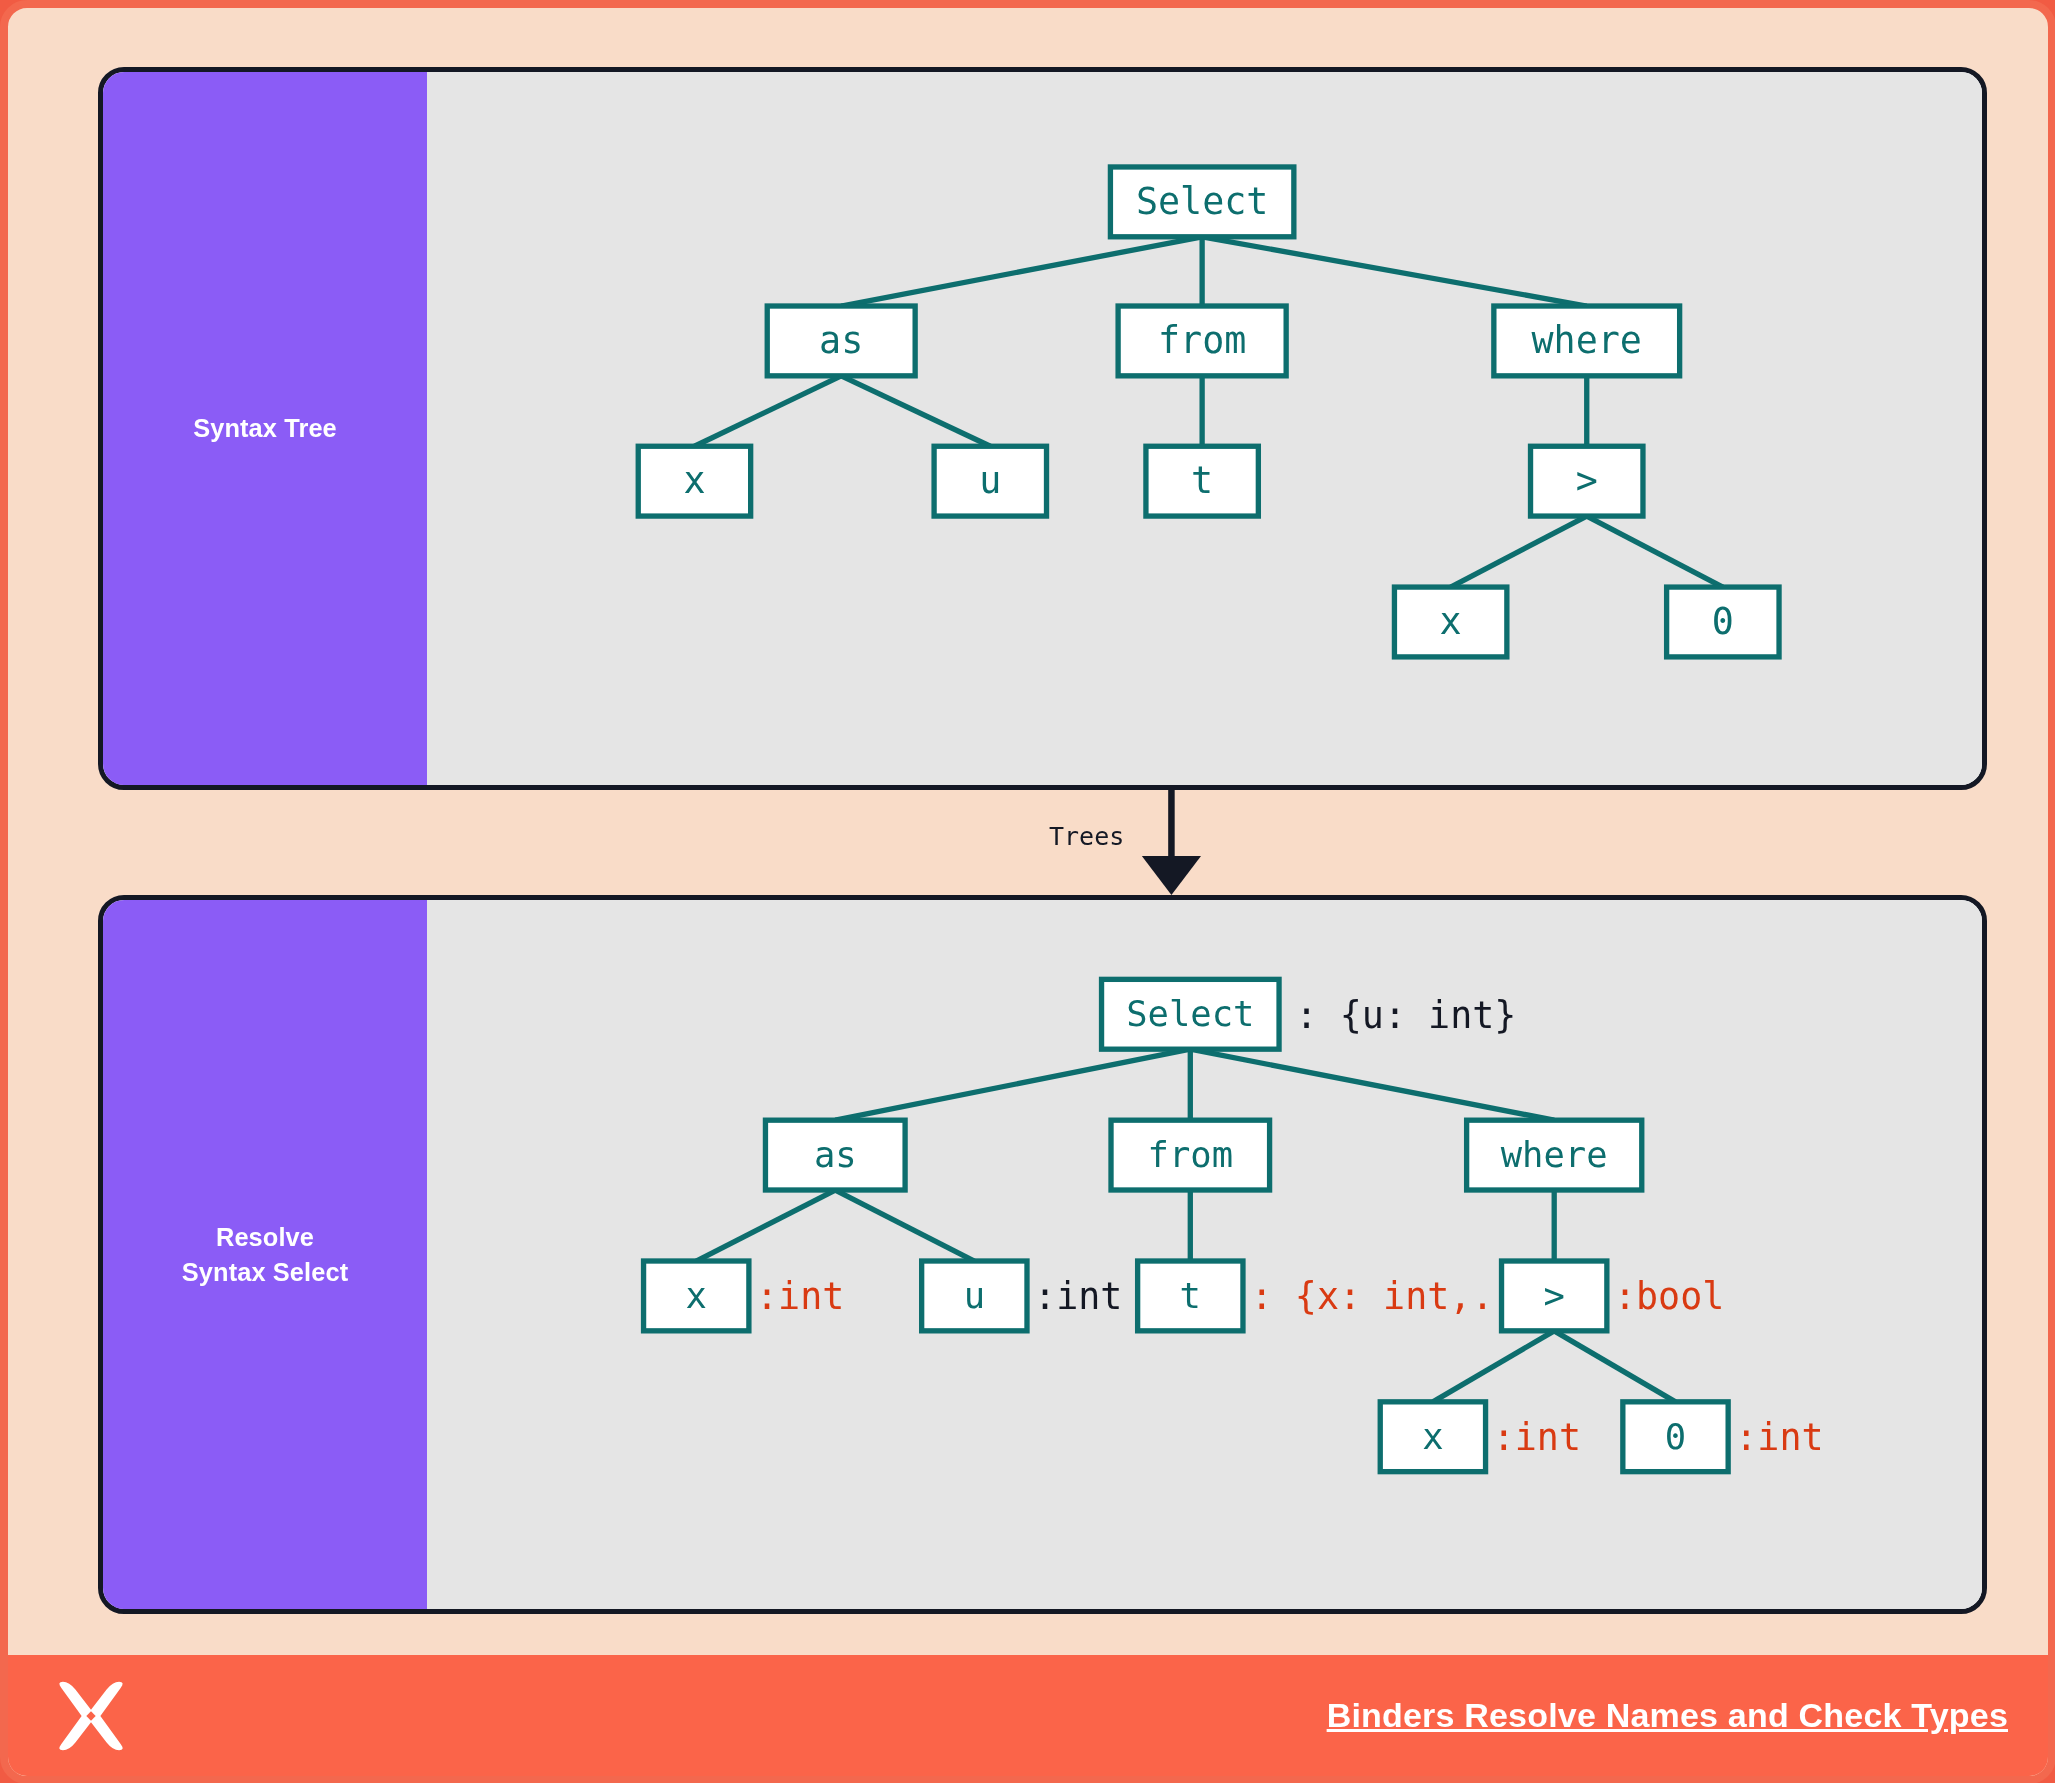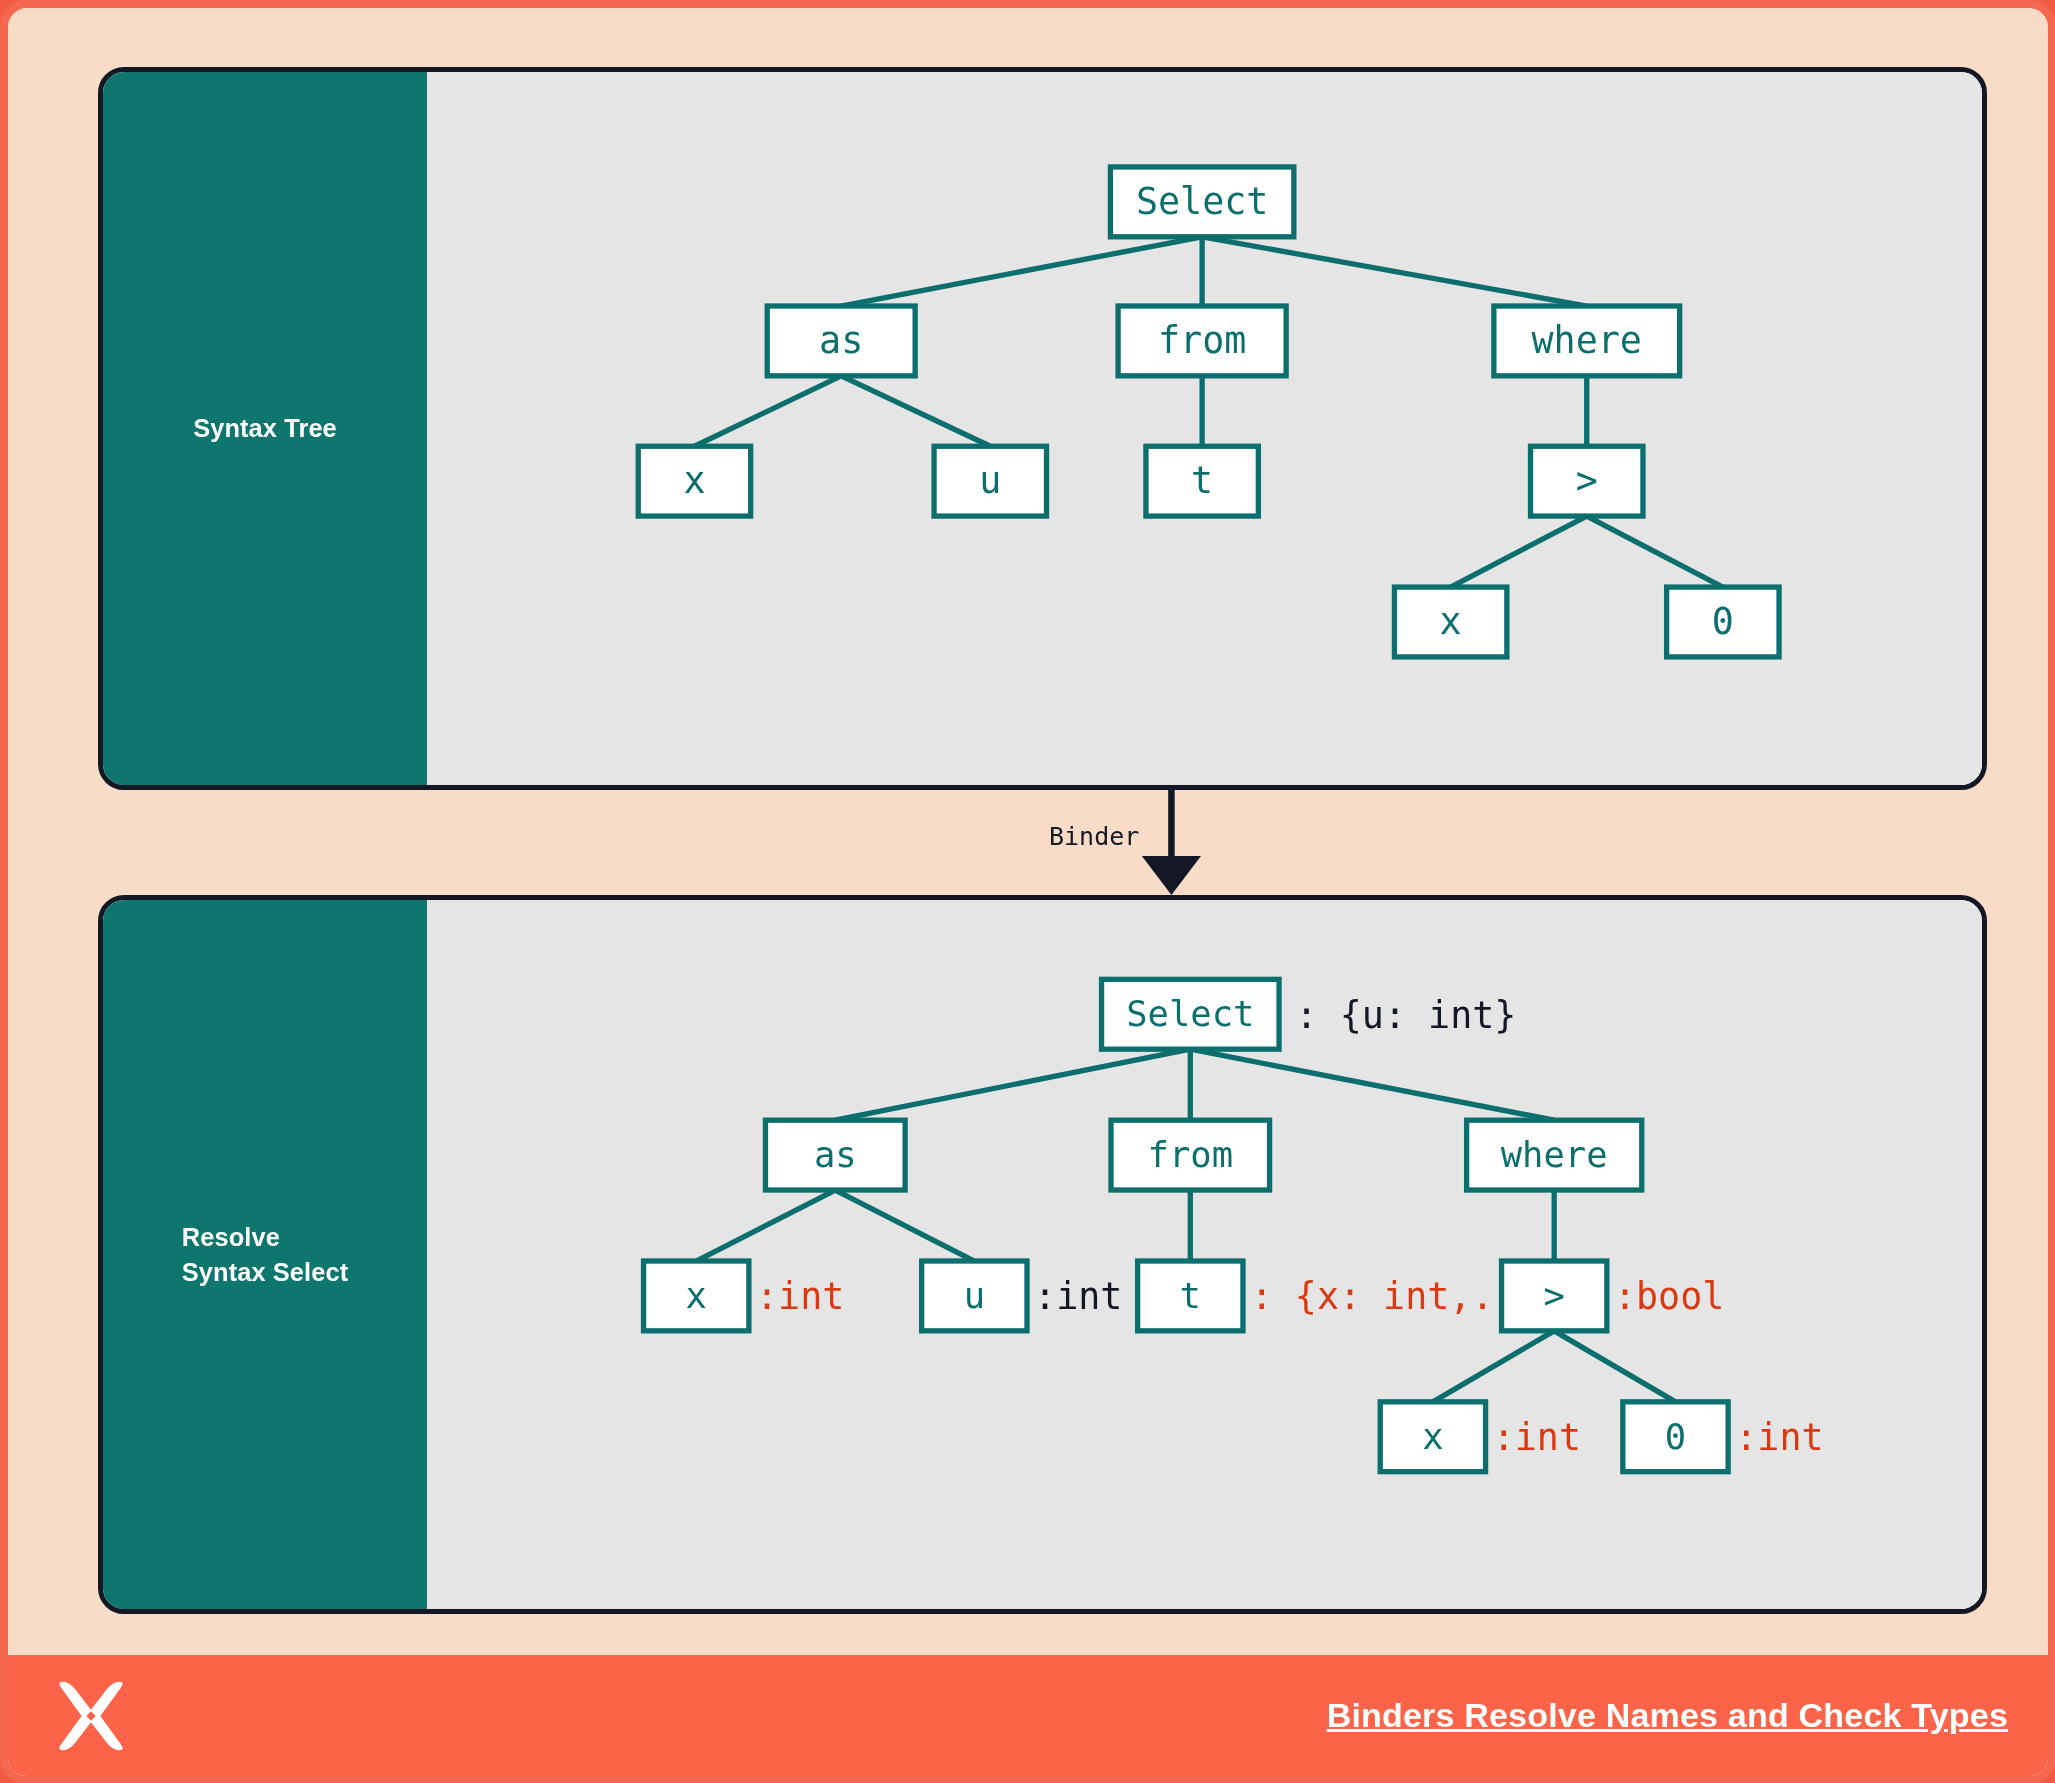--- a/index.html
+++ b/index.html
@@ -26,25 +26,26 @@
     box-sizing:border-box;
     overflow:hidden;
     display:flex;
   }
   #panel-top{left:90px;top:59px;width:1889px;height:723px;}
   #panel-bottom{left:90px;top:887px;width:1889px;height:719px;}
 
   .panel-sidebar{
     width:324px;
     flex:0 0 324px;
-    background:#0f766e;
+    background:#8b5cf6;
     color:#ffffff;
     display:flex;
     align-items:center;
     justify-content:center;
+    text-align:center;
     font-weight:700;
     font-size:25.4px;
     line-height:1.35;
     letter-spacing:0.1px;
   }
   .panel-body{
     flex:1 1 auto;
     position:relative;
     background:#e5e5e5;
   }
@@ -176,21 +177,21 @@
       </svg>
     </div>
   </div>
 
   <div id="binder-zone">
     <svg viewBox="0 0 3194 178" preserveAspectRatio="none">
       <line x1="1815" y1="0" x2="1815" y2="130" stroke="#141824" stroke-width="11"></line>
       <polygon points="1815,178 1765,112 1865,112" fill="#141824"></polygon>
     </svg>
   </div>
-  <div id="binder-label">Binder</div>
+  <div id="binder-label">Trees</div>
 
   <div class="panel" id="panel-bottom">
     <div class="panel-sidebar">
       <span>
         <span>Resolve</span><br>
         <span>Syntax Select</span>
       </span>
     </div>
     <div class="panel-body">
       <svg viewBox="0 0 2628 1198" preserveAspectRatio="xMidYMid meet">

